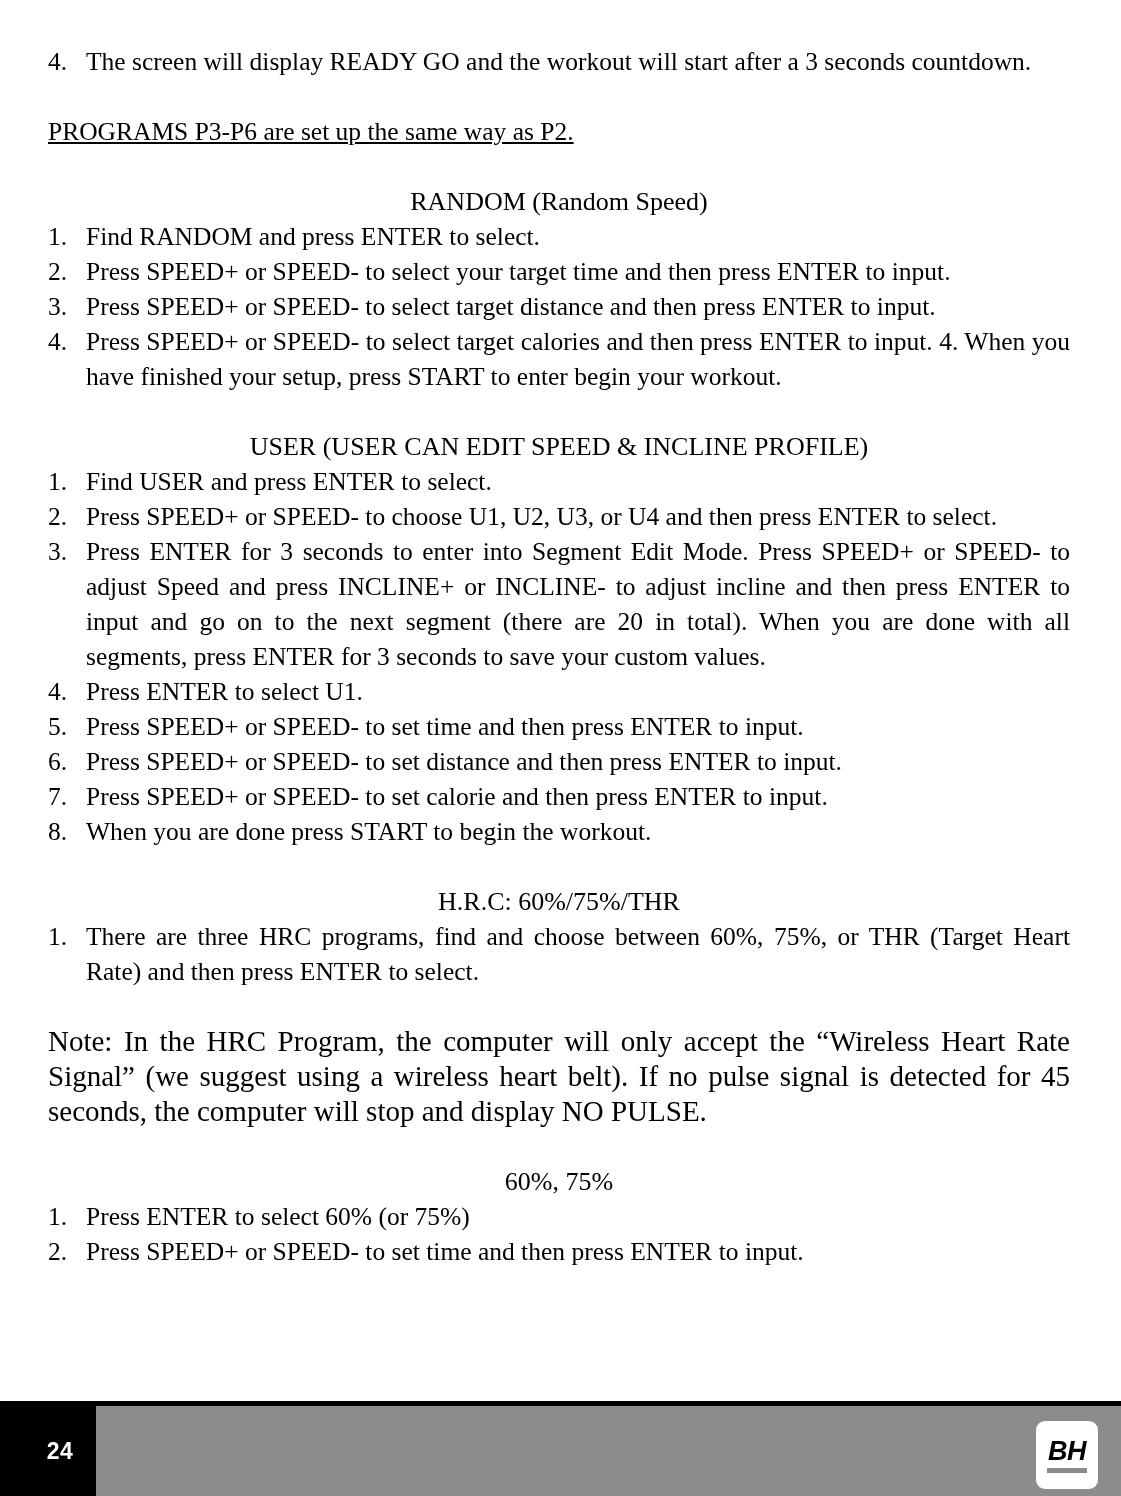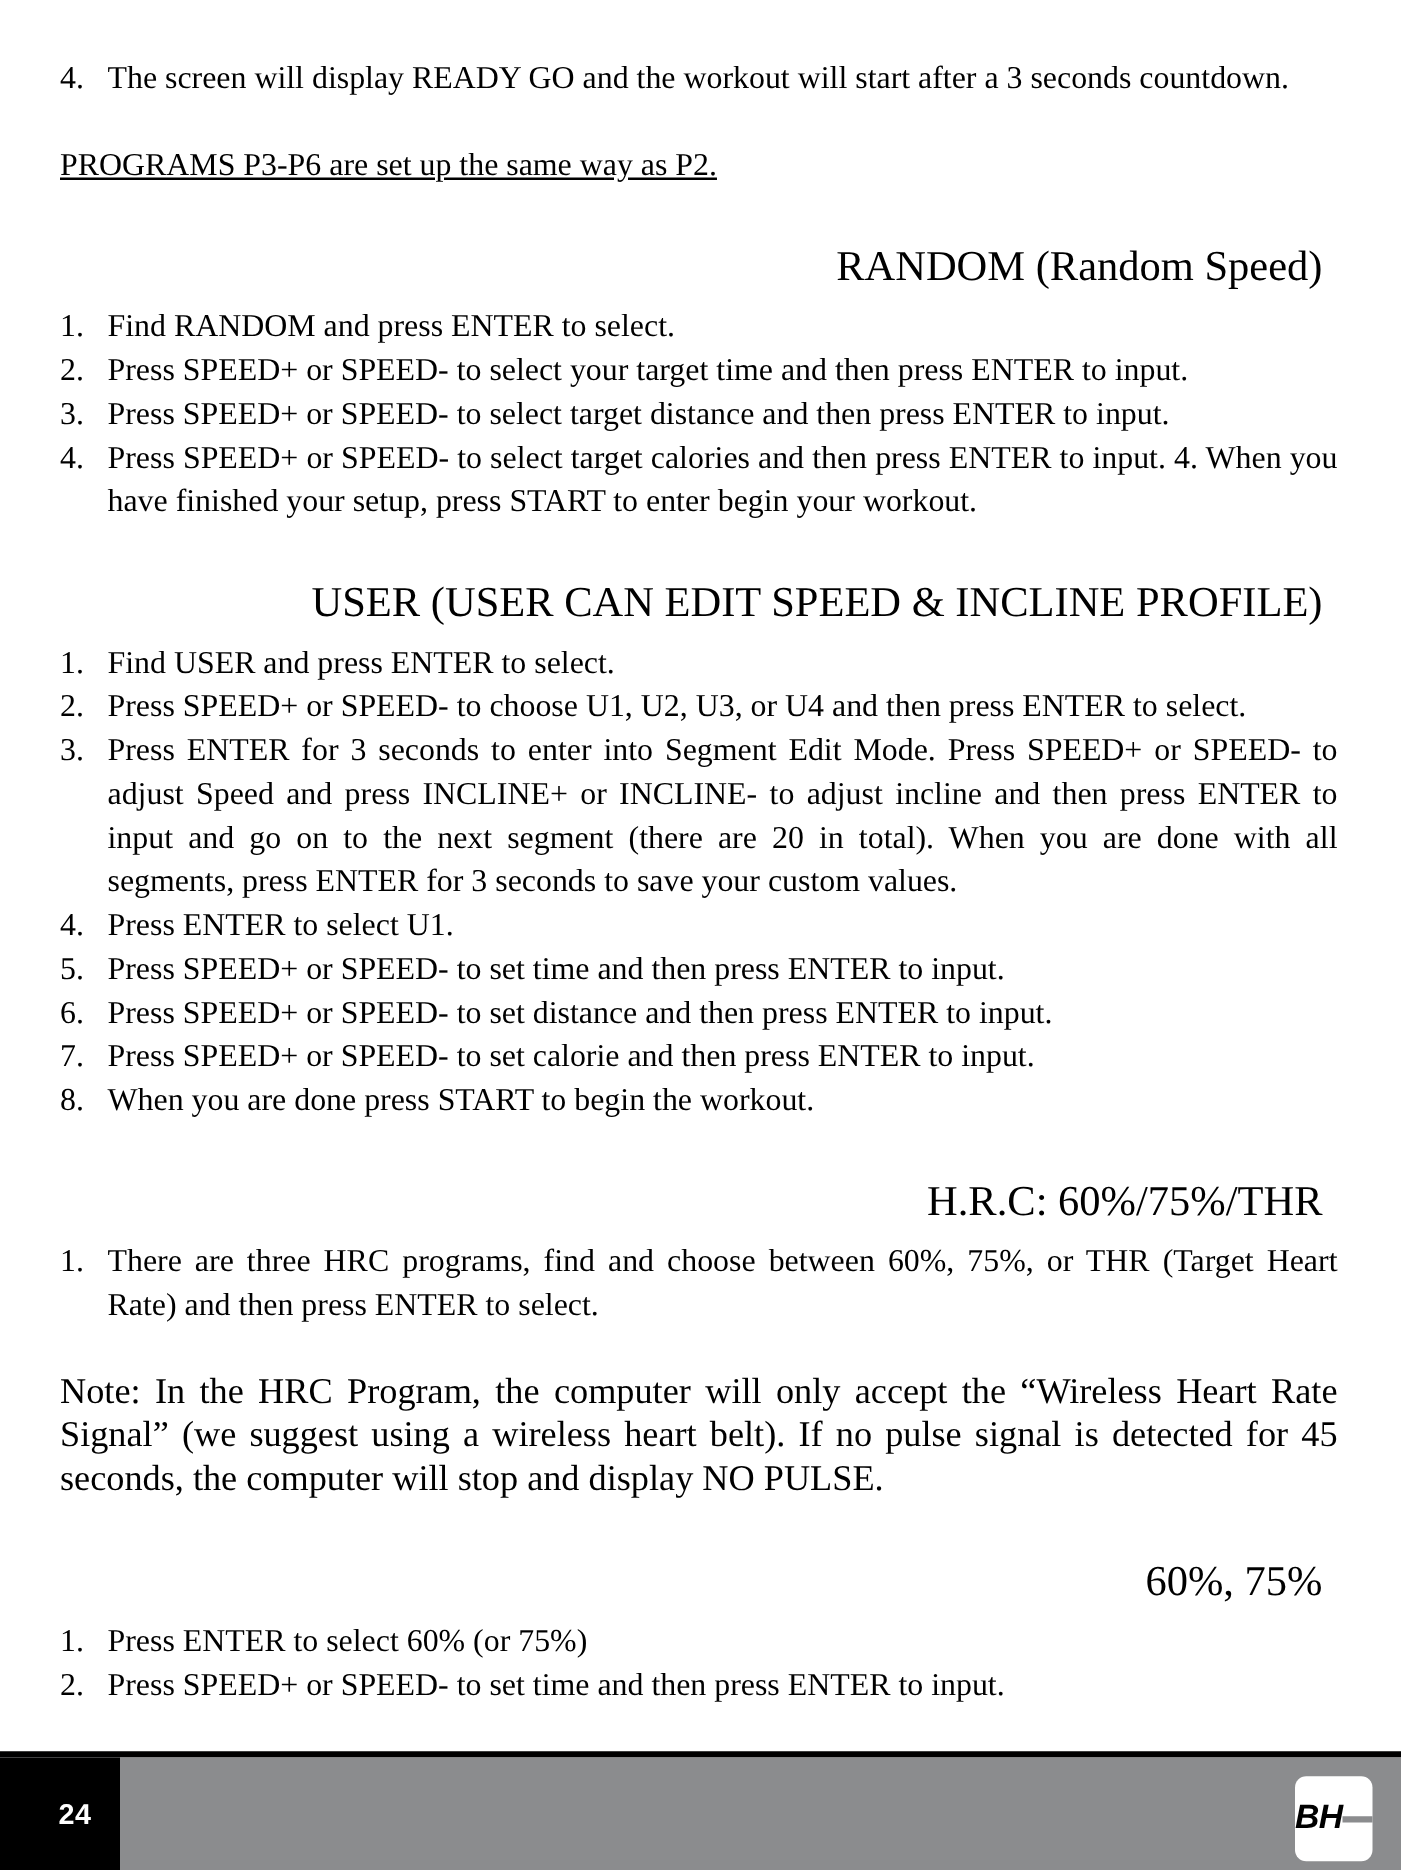--- a/index.html
+++ b/index.html
@@ -42,24 +42,24 @@
 
   .plain {
     font-size: 25.5px;
     line-height: 35px;
     margin: 0;
     text-align: left;
     text-decoration: underline;
   }
 
   .heading {
-    font-size: 34px;
-    line-height: 35px;
-    margin: 12px;
-    text-align: right;
+    font-size: 26px;
+    line-height: 35px;
+    margin: 0;
+    text-align: center;
     white-space: nowrap;
   }
 
   
   .olist {
     margin: 0;
     padding: 0;
     list-style: none;
   }
   .olist .item {
@@ -140,21 +140,21 @@
   }
   .logo-box {
     position: absolute;
     right: 23px;
     top: 20px;
     width: 62px;
     height: 68px;
     background: #ffffff;
     border-radius: 9px;
     display: flex;
-    flex-direction: row;
+    flex-direction: column;
     align-items: center;
     justify-content: center;
   }
   .logo-text {
     font-family: "Liberation Sans", "DejaVu Sans", sans-serif;
     font-weight: bold;
     font-style: italic;
     font-size: 27px;
     line-height: 1;
     color: #000000;

